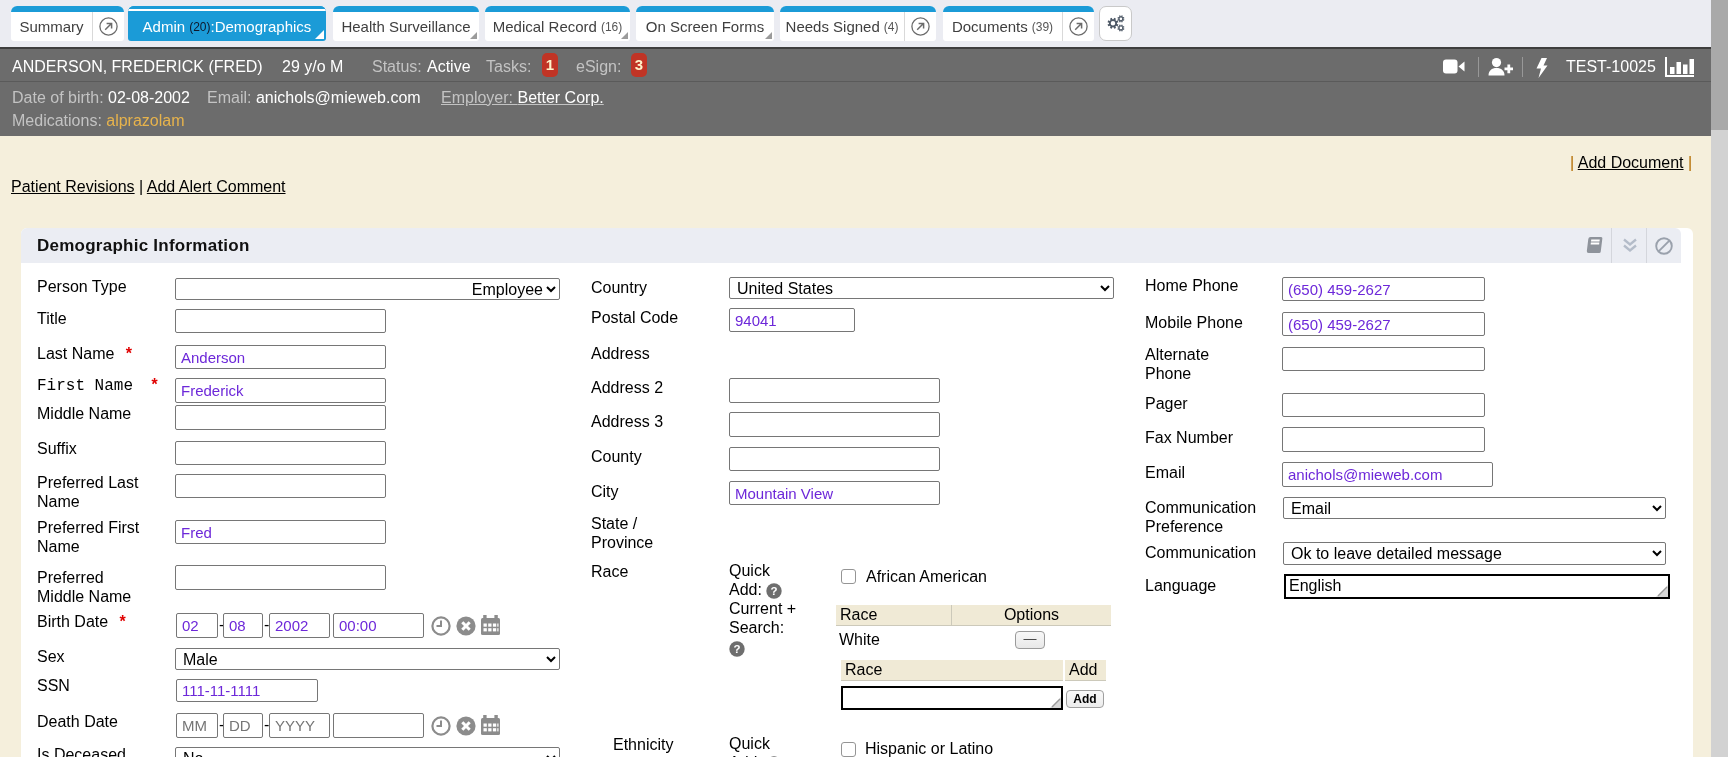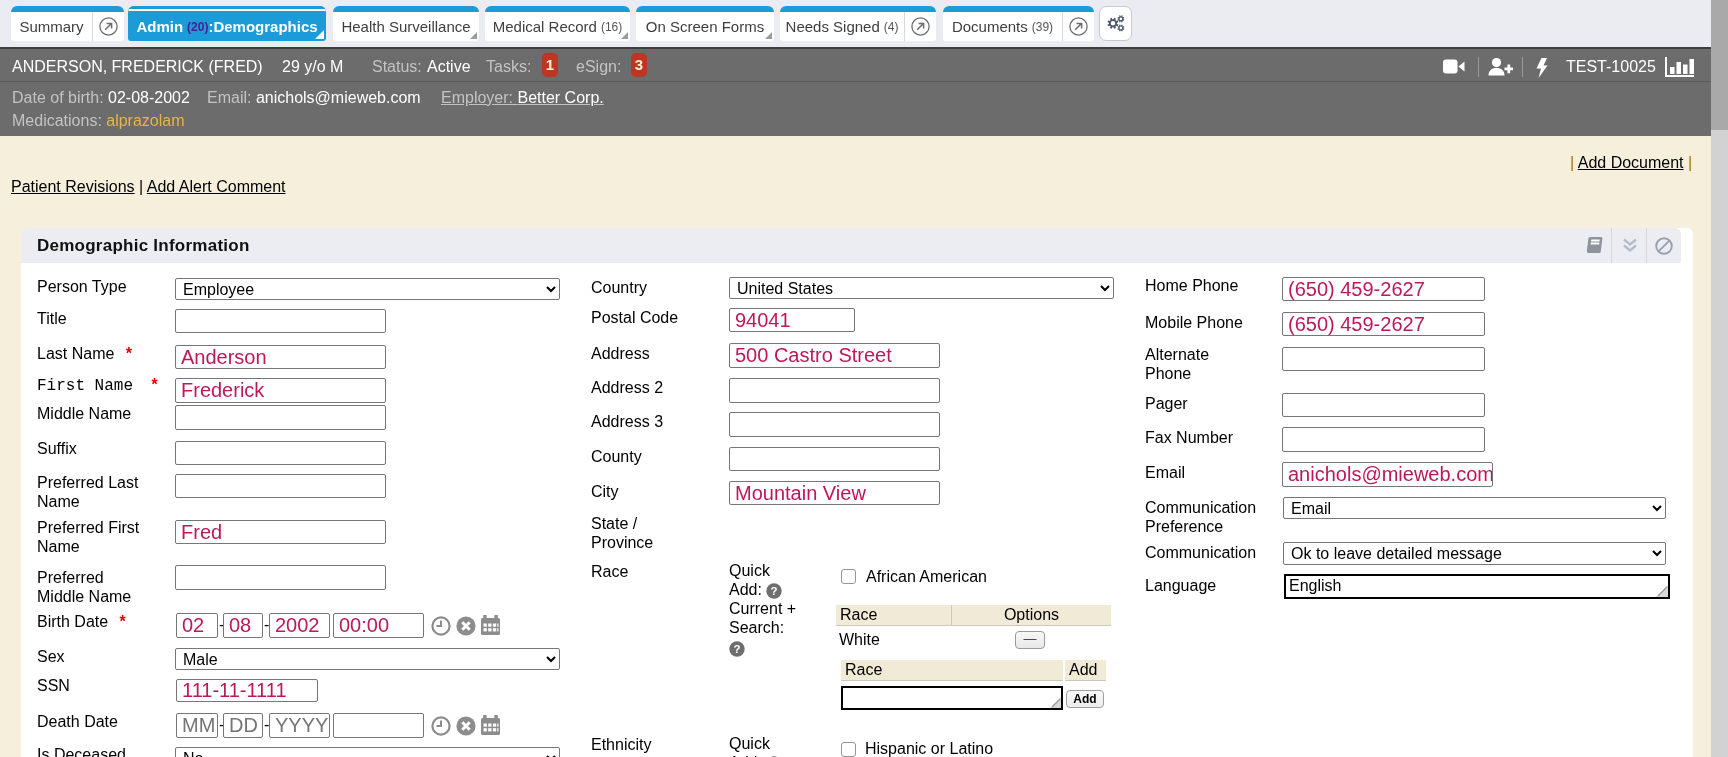--- a/index.html
+++ b/index.html
@@ -11,22 +11,22 @@
 
 #tabbar { position:absolute; left:0; top:0; width:1711px; height:47px; background:#ebecf2; }
 .tab { position:absolute; top:6px; height:35px; background:#fff; border-radius:6px 6px 3px 3px; overflow:hidden; display:flex; }
 .tab .cap { position:absolute; left:0; top:0; right:0; height:6px; background:#1b9bd7; }
 .tab.active .cap { height:5px; border-bottom:2px solid #fff; }
 .tab .seg { position:relative; height:29px; margin-top:6px; display:flex; align-items:center; justify-content:center; font-size:15px; color:#3f3f3f; white-space:nowrap; }
 .tab .seg.txt { flex:1; }
 .tab small { font-size:12px; margin-left:4px; color:#555; }
 .tab .div { width:1px; height:29px; margin-top:6px; background:#d9d9d9; }
 .tab.active { background:#1b9bd7; }
-.tab.active .seg { color:#fff; font-weight:bold; }
-.tab.active small { color:#4c1d95; }
+.tab.active .seg { color:#fff; font-weight:normal; }
+.tab.active small { color:#0f172a; }
 .fold { position:absolute; right:2px; bottom:2px; width:0; height:0; border-left:7px solid transparent; border-bottom:7px solid #9b9b9b; }
 .fold.w { border-left-width:9px; border-bottom-width:9px; border-bottom-color:#fff; }
 #gearbtn { position:absolute; left:1099px; top:6px; width:33px; height:35px; background:#fff; border:1px solid #c9c9c9; border-radius:7px; display:flex; align-items:center; justify-content:center; }
 
 
 #banner { position:absolute; left:0; top:47px; width:1711px; height:89px; background:#6c6c6c; border-top:2px solid #3e3e3e; }
 #banner .lab { color:#c3c3c3; }
 #banner .val { color:#fff; }
 .badge { position:absolute; width:16px; height:24px; background:#c03425; border-radius:5px; color:#fff3c9; font-weight:bold; font-size:15px; text-align:center; line-height:24px; }
 #bannerdiv { position:absolute; left:0; top:32px; width:100%; height:1px; background:#5a5a5a; }
@@ -40,21 +40,21 @@
 
 #panel { position:absolute; left:21px; top:228px; width:1672px; height:529px; background:#fff; border-radius:6px 6px 0 0; }
 #phead { position:absolute; left:0; top:0; width:1660px; height:35px; background:#ebedf3; border-radius:6px 6px 0 0; }
 #phead h2 { position:absolute; left:16px; top:8px; font-size:17px; color:#111; font-weight:bold; letter-spacing:0.25px; }
 .hicon { position:absolute; top:0; height:35px; display:flex; align-items:center; justify-content:center; }
 .hdiv { position:absolute; top:0; width:1px; height:35px; background:#d4d6dc; }
 
 
 .lbl { position:absolute; font-size:16px; color:#000; white-space:nowrap; line-height:19px; }
 .req { color:#e00000; font-weight:bold; margin-left:7px; }
-input.inp, .inp { position:absolute; font-family:"Liberation Sans",sans-serif; font-size:20px; color:#be185d; border:1px solid #767676; border-radius:2px; background:#fff; padding:0 0 0 5px; }
+input.inp, .inp { position:absolute; font-family:"Liberation Sans",sans-serif; font-size:15px; color:#6d28d9; border:1px solid #767676; border-radius:2px; background:#fff; padding:0 0 0 5px; }
 select.sel { position:absolute; font-family:"Liberation Sans",sans-serif; font-size:16px; color:#000; border:1px solid #767676; border-radius:2px; background:#fff; padding:0 0 0 3px; }
 .thdr { position:absolute; background:#f0ead6; font-size:16px; color:#000; border-bottom:1px solid #ccc9ba; }
 .cbx { position:absolute; width:15px; height:15px; border:1.5px solid #959595; border-radius:3px; background:#fff; }
 </style>
 </head>
 <body>
 <div id="page">
 
   <div id="tabbar">
     <div class="tab" style="left:11px; width:113px;">
@@ -181,21 +181,21 @@
       <div class="hdiv" style="left:1625px;"></div>
       <div class="hicon" style="left:1630px; width:26px;">
         <svg width="18" height="18" viewBox="0 0 18 18">
           <circle cx="9" cy="9" r="7.8" fill="none" stroke="#9aa1ac" stroke-width="1.9"></circle>
           <line x1="3.6" y1="14.4" x2="14.4" y2="3.6" stroke="#9aa1ac" stroke-width="1.9"></line>
         </svg>
       </div>
     </div>
 
     <span class="lbl" style="left:16px; top:49px;">Person Type</span>
-    <select class="sel" style="left:154px; top:50px; width:385px; height:22px;"><option>Employee</option></select>
+    <select class="sel" style="left:154px; top:50px; width:385px; height:22px;text-align:right;"><option>Employee</option></select>
     <span class="lbl" style="left:16px; top:81px;">Title</span>
     <input class="inp" style="left: 154px; top: 81px; width: 211px; height: 24px;">
     <span class="lbl" style="left:16px; top:116px;">Last Name <span class="req">*</span></span>
     <input class="inp" style="left: 154px; top: 117px; width: 211px; height: 24px;" value="Anderson">
     <span class="lbl" style="left:16px; top:149px;font-family:Liberation Mono, monospace;">First Name <span class="req">*</span></span>
     <input class="inp" style="left: 154px; top: 150px; width: 211px; height: 25px;" value="Frederick">
     <span class="lbl" style="left:16px; top:176px;">Middle Name</span>
     <input class="inp" style="left: 154px; top: 177px; width: 211px; height: 25px;">
     <span class="lbl" style="left:16px; top:211px;">Suffix</span>
     <input class="inp" style="left: 154px; top: 213px; width: 211px; height: 24px;">
@@ -270,21 +270,20 @@
         </g>
       </svg>
     <span class="lbl" style="left:16px; top:517px;">Is Deceased</span>
     <select class="sel" style="left:154px; top:519px; width:385px; height:22px;"><option>No</option></select>
 
     <span class="lbl" style="left:570px; top:50px;">Country</span>
     <select class="sel" style="left:708px; top:49px; width:385px; height:22px;"><option>United States</option></select>
     <span class="lbl" style="left:570px; top:80px;">Postal Code</span>
     <input class="inp" style="left: 708px; top: 80px; width: 126px; height: 24px;" value="94041">
     <span class="lbl" style="left:570px; top:116px;">Address</span>
-    <input class="inp" style="left: 708px; top: 115px; width: 211px; height: 25px;" value="500 Castro Street">
     <span class="lbl" style="left:570px; top:150px;">Address 2</span>
     <input class="inp" style="left: 708px; top: 150px; width: 211px; height: 25px;">
     <span class="lbl" style="left:570px; top:184px;">Address 3</span>
     <input class="inp" style="left: 708px; top: 184px; width: 211px; height: 25px;">
     <span class="lbl" style="left:570px; top:219px;">County</span>
     <input class="inp" style="left: 708px; top: 219px; width: 211px; height: 24px;">
     <span class="lbl" style="left:570px; top:254px;">City</span>
     <input class="inp" style="left: 708px; top: 253px; width: 211px; height: 24px;" value="Mountain View">
     <span class="lbl" style="left:570px; top:286px;">State /<br>Province</span>
 
@@ -309,21 +308,21 @@
     <div class="thdr" style="left:820px; top:432px; width:222px; height:21px; padding:1px 0 0 4px;">Race</div>
     <div class="thdr" style="left:1044px; top:432px; width:41px; height:21px; padding:1px 0 0 4px;">Add</div>
     <div class="abs" style="left:820px; top:458px; width:222px; height:24px; border:2px solid #000; background:#fff;">
       <svg class="abs" style="right:0; bottom:0;" width="11" height="11" viewBox="0 0 11 11">
           <path d="M11 0 L0 11 H11 Z" fill="#d8d8d8"></path>
           <path d="M10 2 L2 10" stroke="#9a9a9a" stroke-width="1.2"></path>
         </svg>
     </div>
     <div class="abs" style="left:1045px; top:462px; width:38px; height:18px; border:1px solid #9f9f9f; border-radius:4px; background:linear-gradient(#f9f9f9,#ececec); text-align:center; line-height:16px; font-size:12px; font-weight:bold; color:#000;">Add</div>
 
-    <span class="lbl" style="left:570px; top:507px;text-align:center;">Ethnicity</span>
+    <span class="lbl" style="left:592px; top:507px;text-align:center;">Ethnicity</span>
     <span class="lbl" style="left:708px; top:506px;">Quick<br>Add: <svg width="16" height="16" viewBox="0 0 16 16" style="vertical-align:-3.5px;">
           <circle cx="8" cy="8" r="7.7" fill="#6e6e6e"></circle>
           <text x="8" y="12" font-size="11.5" font-weight="bold" fill="#fff" text-anchor="middle">?</text>
         </svg></span>
     <div class="cbx" style="left:820px; top:514px;"></div>
     <span class="lbl" style="left:844px; top:511px;">Hispanic or Latino</span>
 
     <span class="lbl" style="left:1124px; top:48px;">Home Phone</span>
     <input class="inp" style="left: 1261px; top: 49px; width: 203px; height: 24px;" value="(650) 459-2627">
     <span class="lbl" style="left:1124px; top:85px;">Mobile Phone</span>

